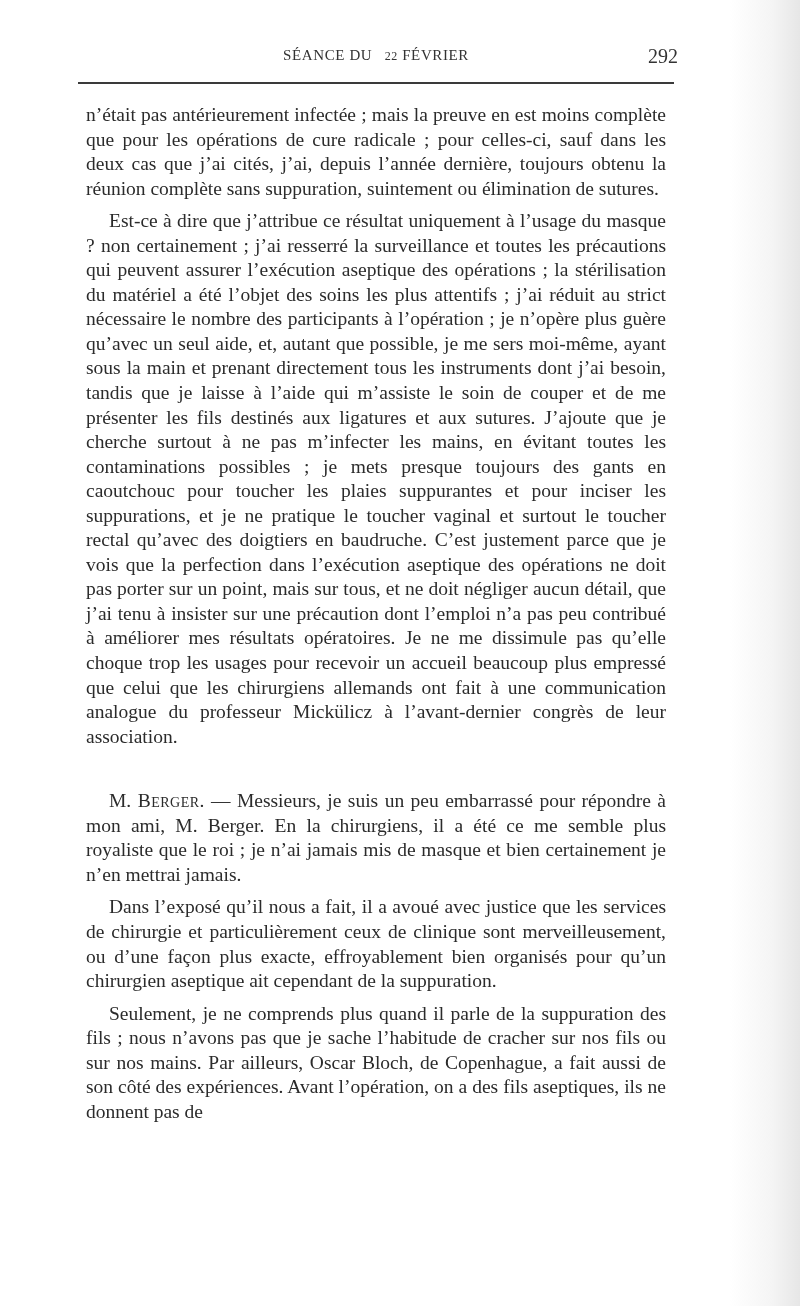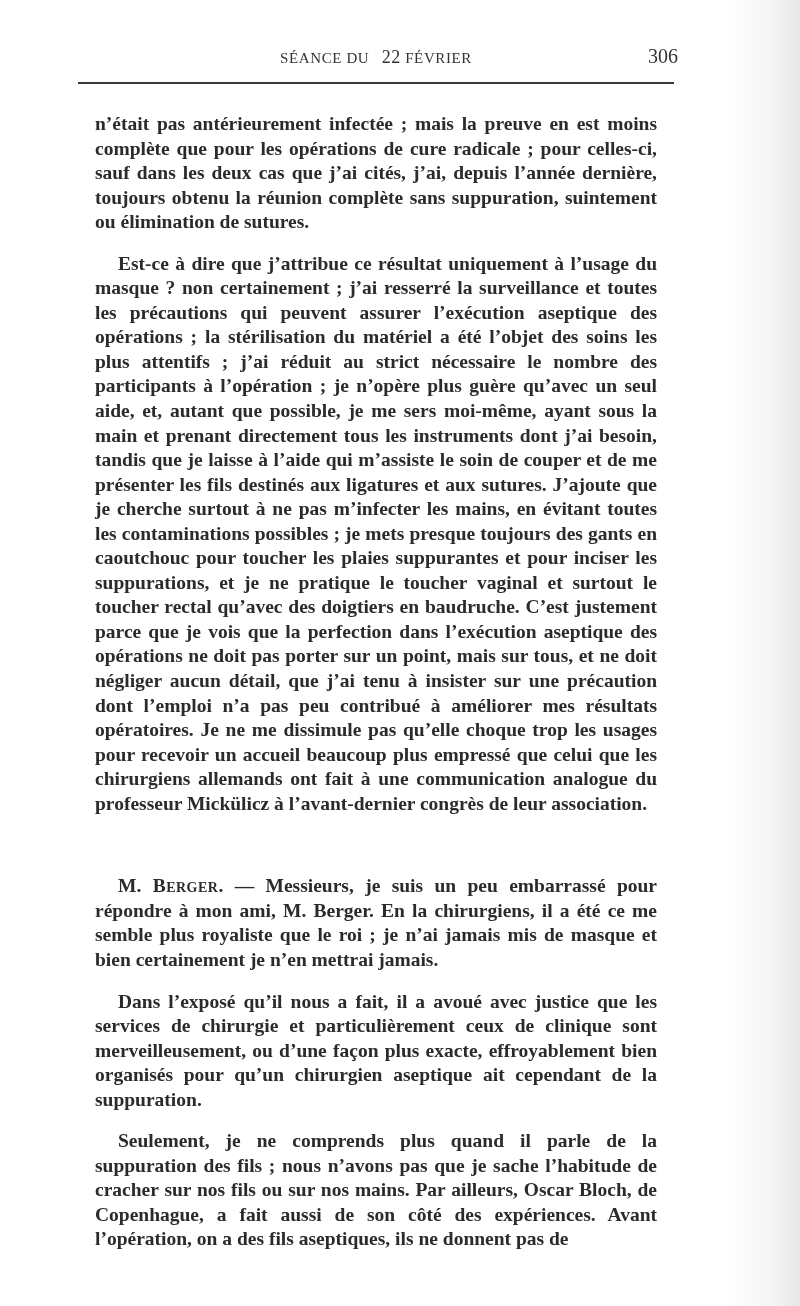--- a/index.html
+++ b/index.html
@@ -20,50 +20,50 @@
   }
   .running-head {
     position: absolute; top: 47px; left: 0; width: 596px; height: 24px;
   }
   .running-title {
     position: absolute; left: 0; width: 596px; text-align: center;
     font-family: "Liberation Serif", serif;
     font-size: 15px; letter-spacing: 0.6px; color: #333;
     font-variant: small-caps; top: 0;
   }
-  .running-title .num { font-size: 18px; font-variant: normal; margin-left: 8px; }
+  .running-title .num { font-size: 12px; font-variant: normal; margin-left: 8px; }
   .page-number {
     position: absolute; right: -4px; top: -2px;
     font-family: "Liberation Serif", serif; font-size: 20px; color: #333;
   }
   .rule {
     position: absolute; top: 82px; left: 0; width: 596px; height: 2px; background: #3a3a3a;
   }
   .body-text {
     position: absolute; top: 95px; left: 0; width: 596px;
     font-family: "Liberation Serif", serif;
     font-size: 19.5px; line-height: 24.55px;
     text-align: justify; color: #2b2b2b;
   }
-  .para { margin: 17px; text-indent: 0; font-weight: bold; }
+  .para { margin: 8px; text-indent: 0; }
   .para.indent { text-indent: 23px; }
   .gap { height: 24px; }
   .speaker { font-variant: small-caps; letter-spacing: 0.5px; }
 </style>
 </head>
 <body>
 
 <div class="edge-noise"></div>
 
 <div class="page">
   <div class="running-head">
     <div class="running-title">
       <span>SÉANCE DU </span><span class="num">22</span><span> FÉVRIER</span>
     </div>
-    <div class="page-number">306</div>
+    <div class="page-number">292</div>
   </div>
   <div class="rule"></div>
 
   <div class="body-text">
     <p class="para">n’était pas antérieurement infectée ; mais la preuve en est moins complète que pour les opérations de cure radicale ; pour celles-ci, sauf dans les deux cas que j’ai cités, j’ai, depuis l’année dernière, toujours obtenu la réunion complète sans suppuration, suintement ou élimination de sutures.</p>
     <p class="para indent">Est-ce à dire que j’attribue ce résultat uniquement à l’usage du masque ? non certainement ; j’ai resserré la surveillance et toutes les précautions qui peuvent assurer l’exécution aseptique des opérations ; la stérilisation du matériel a été l’objet des soins les plus attentifs ; j’ai réduit au strict nécessaire le nombre des participants à l’opération ; je n’opère plus guère qu’avec un seul aide, et, autant que possible, je me sers moi-même, ayant sous la main et prenant directement tous les instruments dont j’ai besoin, tandis que je laisse à l’aide qui m’assiste le soin de couper et de me présenter les fils destinés aux ligatures et aux sutures. J’ajoute que je cherche surtout à ne pas m’infecter les mains, en évitant toutes les contaminations possibles ; je mets presque toujours des gants en caoutchouc pour toucher les plaies suppurantes et pour inciser les suppurations, et je ne pratique le toucher vaginal et surtout le toucher rectal qu’avec des doigtiers en baudruche. C’est justement parce que je vois que la perfection dans l’exécution aseptique des opérations ne doit pas porter sur un point, mais sur tous, et ne doit négliger aucun détail, que j’ai tenu à insister sur une précaution dont l’emploi n’a pas peu contribué à améliorer mes résultats opératoires. Je ne me dissimule pas qu’elle choque trop les usages pour recevoir un accueil beaucoup plus empressé que celui que les chirurgiens allemands ont fait à une communication analogue du professeur Mickülicz à l’avant-dernier congrès de leur association.</p>
     <div class="gap"></div>
     <p class="para indent"><span>M. </span><span class="speaker">Berger</span><span>. — </span><span>Messieurs, je suis un peu embarrassé pour répondre à mon ami, M. Berger. En la chirurgiens, il a été ce me semble plus royaliste que le roi ; je n’ai jamais mis de masque et bien certainement je n’en mettrai jamais.</span></p>
     <p class="para indent">Dans l’exposé qu’il nous a fait, il a avoué avec justice que les services de chirurgie et particulièrement ceux de clinique sont merveilleusement, ou d’une façon plus exacte, effroyablement bien organisés pour qu’un chirurgien aseptique ait cependant de la suppuration.</p>
     <p class="para indent">Seulement, je ne comprends plus quand il parle de la suppuration des fils ; nous n’avons pas que je sache l’habitude de cracher sur nos fils ou sur nos mains. Par ailleurs, Oscar Bloch, de Copenhague, a fait aussi de son côté des expériences. Avant l’opération, on a des fils aseptiques, ils ne donnent pas de</p>

